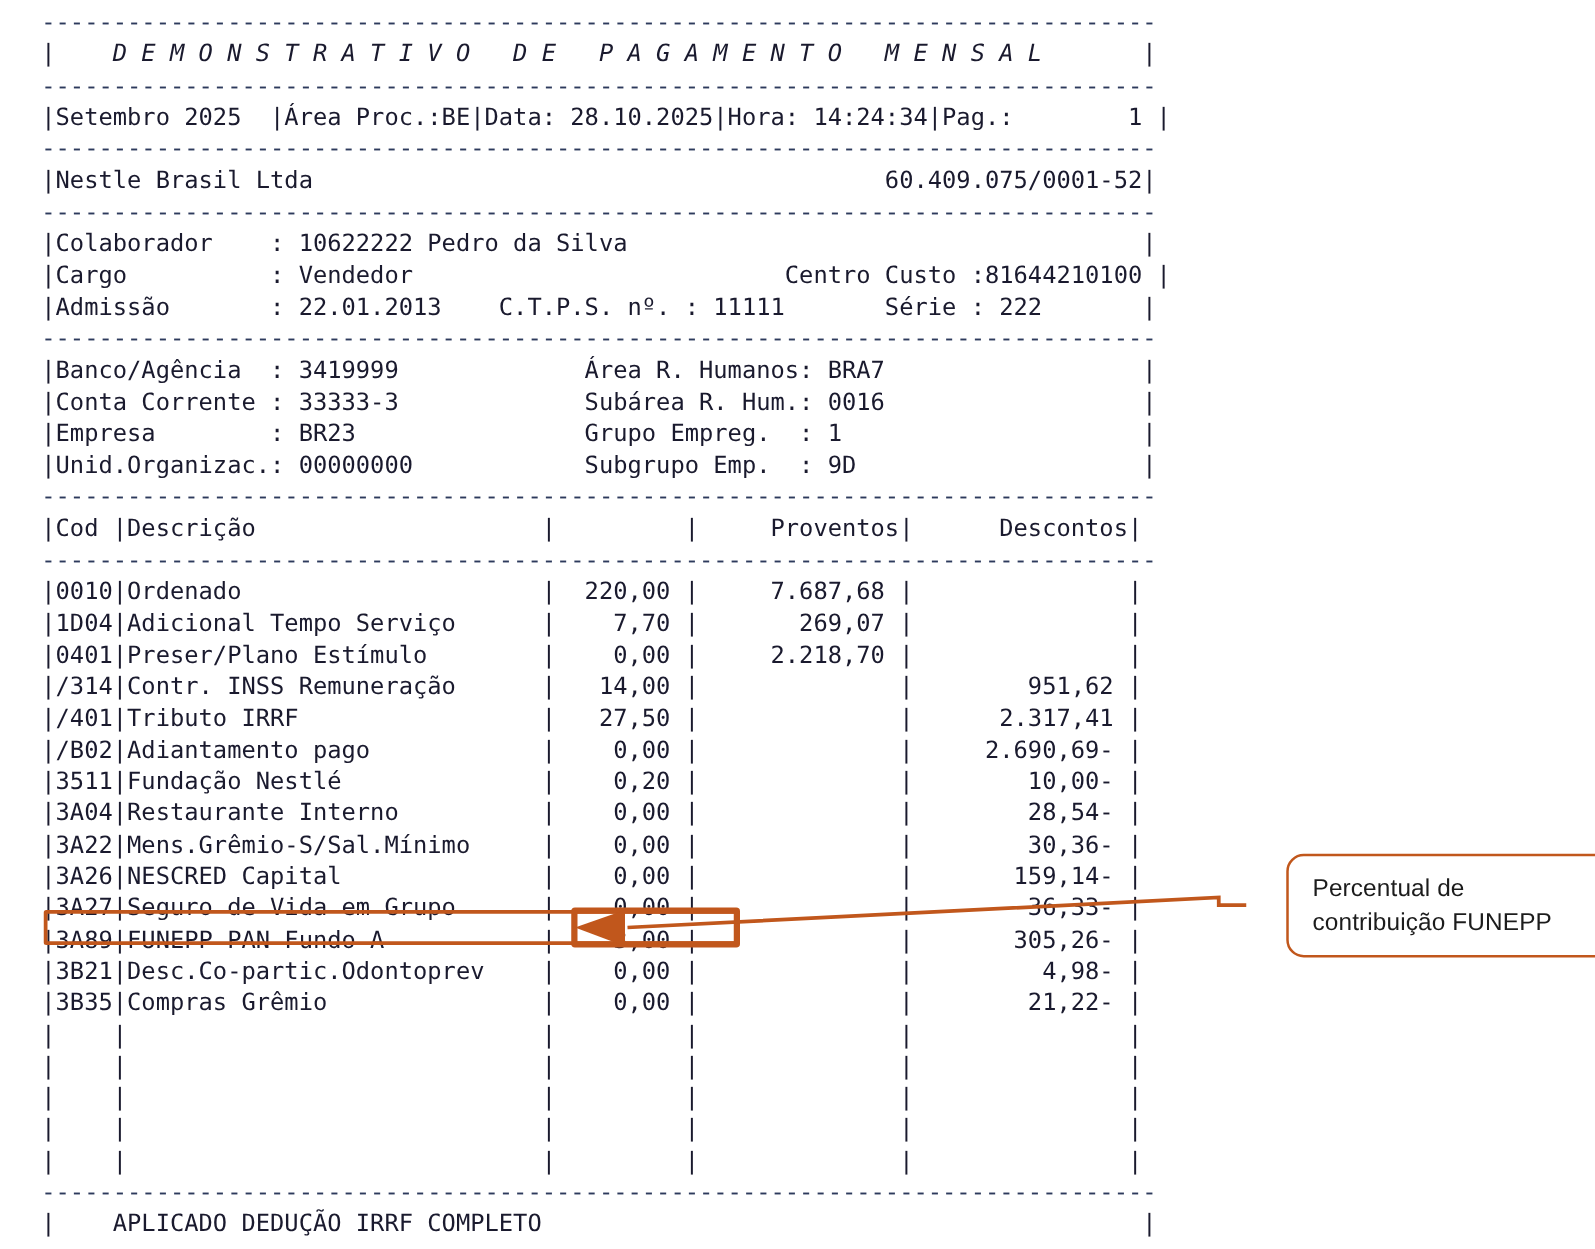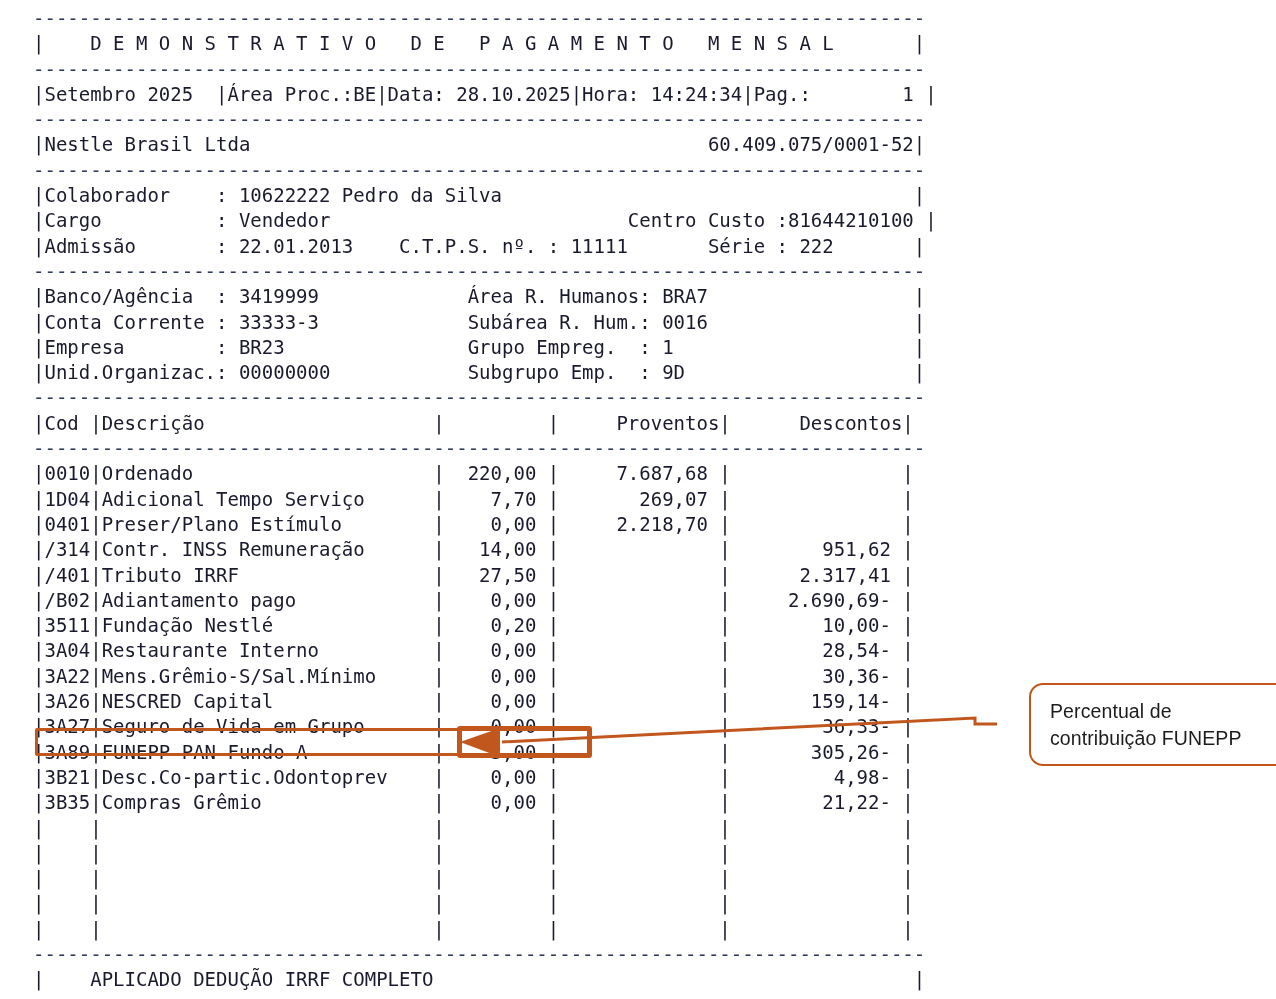--- a/index.html
+++ b/index.html
@@ -32,20 +32,21 @@
   #report .line {
     white-space: pre;
     height: 25.3px;
     display: block;
   }
   #report .sep {
     color: #2d3a5c;
   }
   #report .title {
     letter-spacing: 0px;
+    font-style: italic;
   }
 
   
   .hl-row {
     position: absolute;
     left: 35px;
     top: 728px;
     width: 557px;
     height: 28px;
     border: 3px solid #c1571c;

